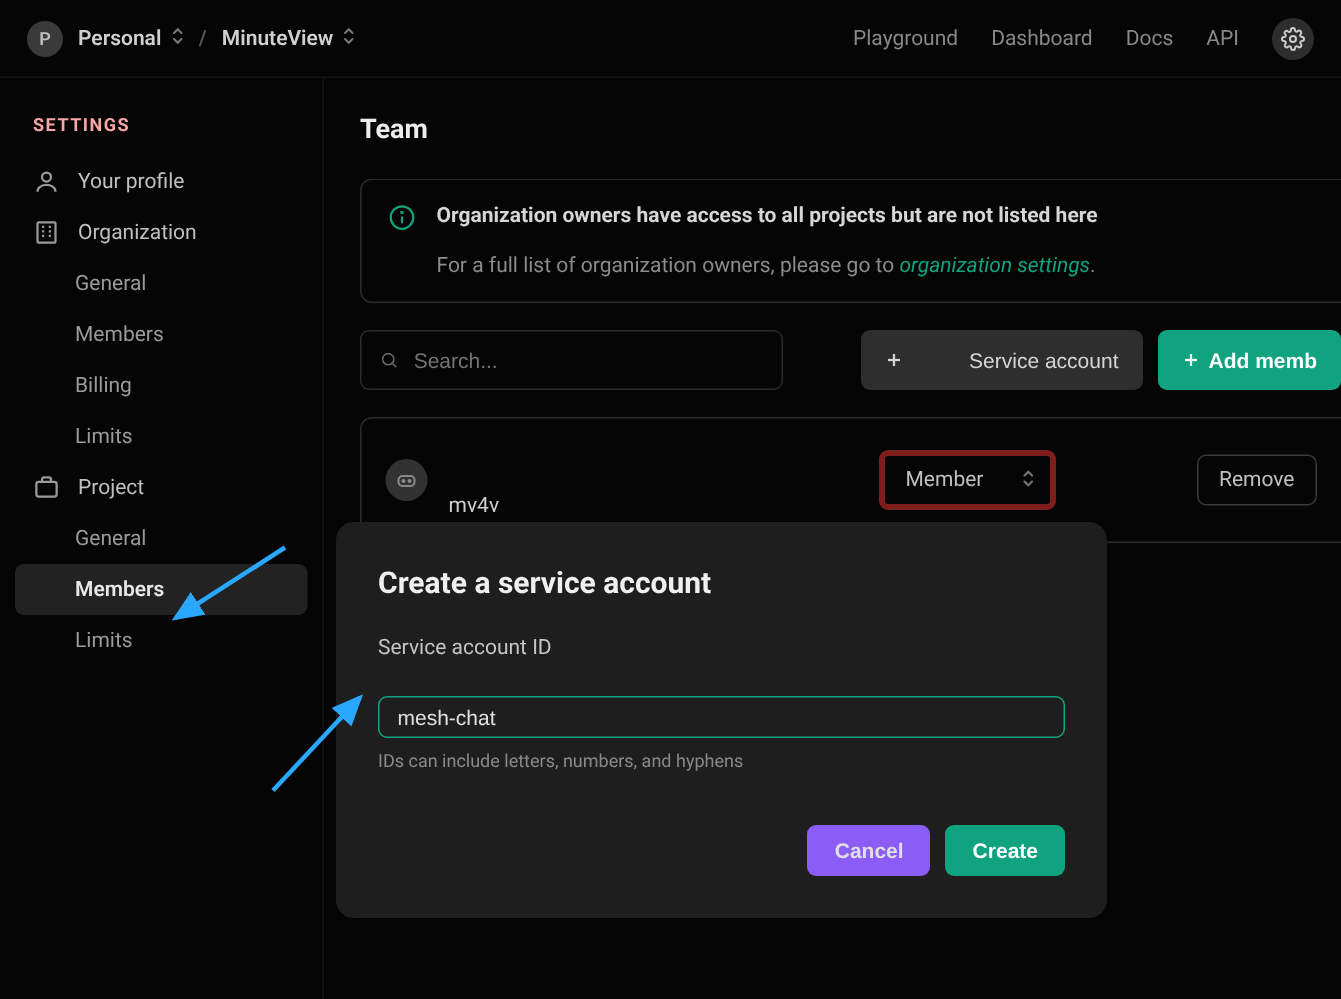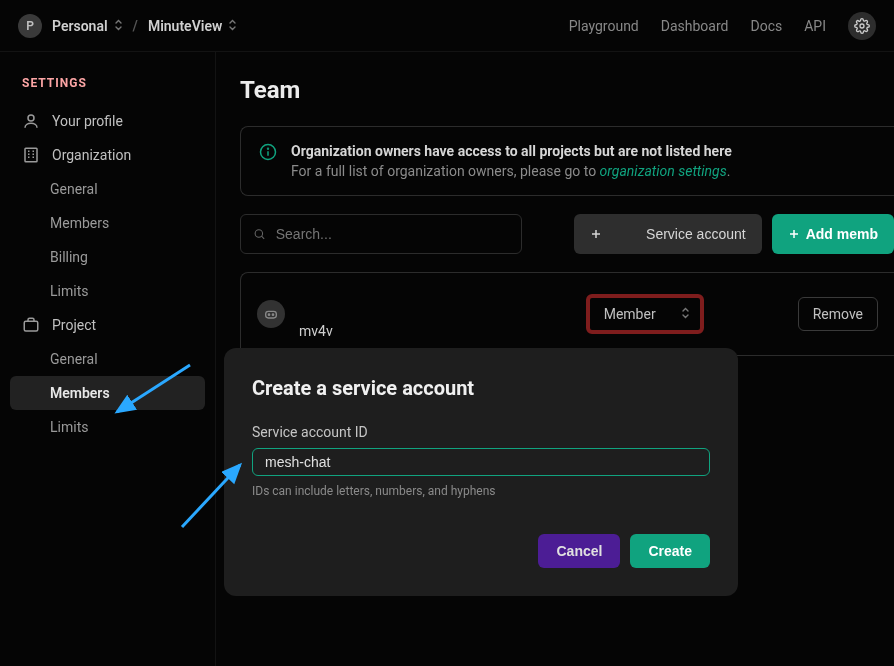--- a/index.html
+++ b/index.html
@@ -107,21 +107,21 @@
     .main {
       position: absolute;
       top: 52px;
       left: 215px;
       right: 0;
       bottom: 0;
       padding: 24px 0 24px 24px;
       border-left: 1px solid #131313;
     }
     .page-title {
-      font-size: 24px;
+      font-size: 18px;
       font-weight: 700;
       color: #ececec;
       margin-bottom: 22px;
     }
     .info-banner {
       border: 1px solid #2c2c2c;
       border-radius: 8px;
       padding: 16px 18px;
       display: flex;
       gap: 14px;
@@ -133,21 +133,21 @@
     }
     .info-banner .info-icon {
       color: #10a37f;
       flex-shrink: 0;
     }
     .info-banner .text strong {
       color: #d6d6d6;
       font-weight: 700;
       display: block;
       font-size: 14px;
-      margin-bottom: 4px;
+      margin-bottom: 17px;
     }
     .info-banner .text p {
       color: #8b8b8b;
       font-size: 14px;
     }
     .info-banner .text a { color: #10a37f; text-decoration: none; cursor: pointer; font-style: italic; }
     .toolbar-row {
       display: flex;
       gap: 10px;
       margin-bottom: 18px;
@@ -238,21 +238,21 @@
     }
     .modal-title {
       font-size: 20px;
       font-weight: 700;
       color: #f0f0f0;
       margin-bottom: 24px;
     }
     .field-label {
       font-size: 14px;
       color: #c5c5c5;
-      margin-bottom: 8px;
+      margin-bottom: 24px;
       display: block;
     }
     .field-input {
       width: 100%;
       height: 28px;
       border: 1.5px solid #10a37f;
       border-radius: 6px;
       background: transparent;
       color: #e0e0e0;
       padding: 0 12px;
@@ -271,21 +271,21 @@
       margin-top: 36px;
     }
     .mbtn {
       border-radius: 6px;
       padding: 9px 18px;
       font-size: 14px;
       font-weight: 600;
       cursor: pointer;
       border: none;
     }
-    .mbtn.cancel { background: #4c1d95; color: #e0e0e0; }
+    .mbtn.cancel { background: #8b5cf6; color: #e0e0e0; }
     .mbtn.create { background: #10a37f; color: #fff; }
     
     .arrow { position: absolute; pointer-events: none; }
   </style>
 </head>
 <body>
 
 <div class="topbar">
   <div class="breadcrumb">
     <div class="avatar-circle">P</div>

